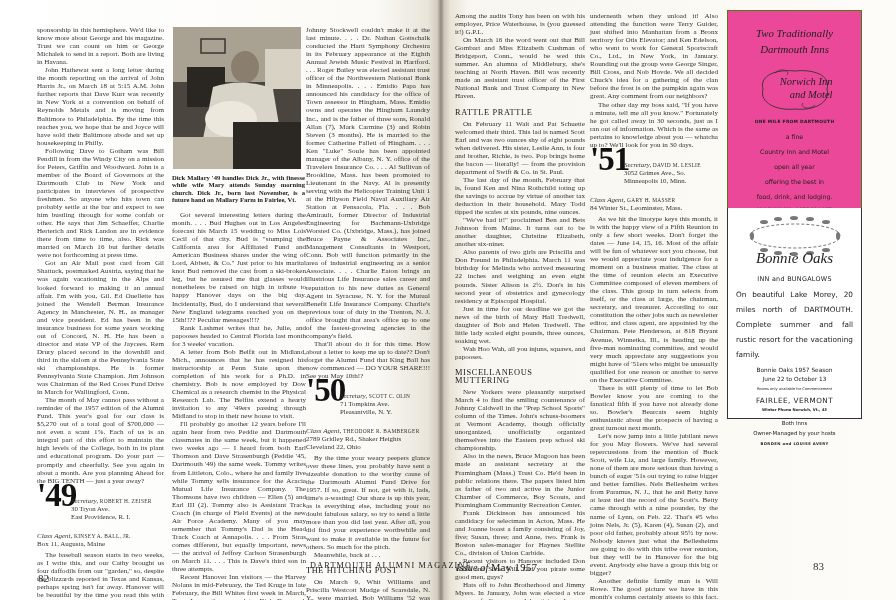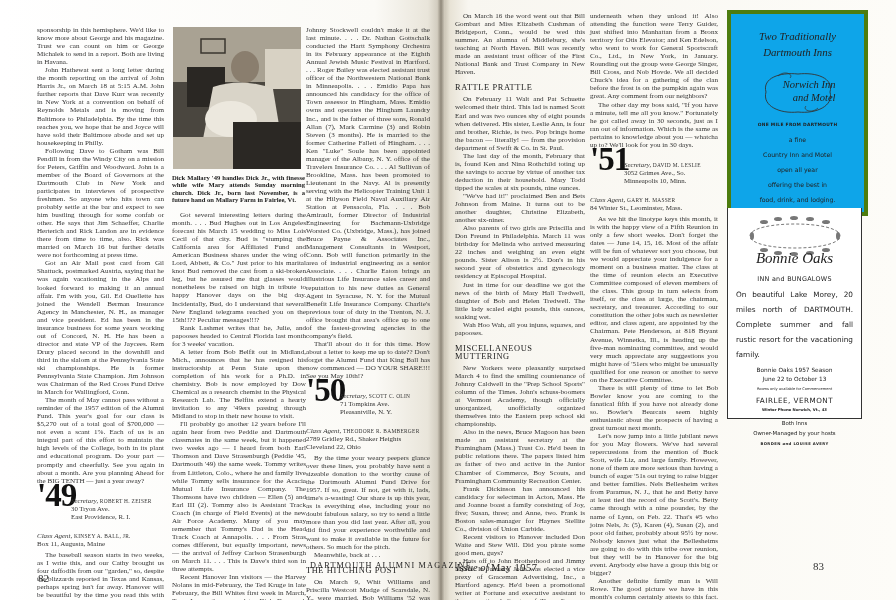--- a/index.html
+++ b/index.html
@@ -19,21 +19,21 @@
   .class-sec { position:absolute; left:34px; top:2px; font-size:6.8px; line-height:8px; color:#333; text-align:left; }
   .smallcaps { font-size:5.4px; letter-spacing:0.3px; text-transform:uppercase; }
   .agent { font-size:7px; line-height:8px; margin-bottom:3px; text-indent:0 !important; text-align:left; }
   .photo { position:absolute; left:173px; top:27px; width:128px; height:142px; overflow:hidden;
            background:radial-gradient(ellipse at 58% 40%, #cfc8b9 0%, #8b8273 30%, #3d3a35 65%, #191817 100%); }
   .caption { position:absolute; left:172px; top:174px; width:133px; font-size:6.6px; line-height:7.4px; font-weight:bold; color:#222; text-align:justify; }
   .folio { position:absolute; font-size:11px; color:#333; }
   .footer { position:absolute; font-size:8.2px; letter-spacing:1.2px; color:#222; }
   .issue { position:absolute; font-size:10.5px; font-style:italic; color:#222; }
   .issue .sc { font-style:normal; letter-spacing:0.5px; }
-  .ad-box { position:absolute; left:727px; top:10px; width:133px; height:198px; border:4px solid #4d7c0f; background:#0ea5e9; }
+  .ad-box { position:absolute; left:727px; top:10px; width:133px; height:198px; border:1px solid #4d7c0f; background:#ec4899; }
   .ad-inner { text-align:center; font-family:"DejaVu Sans", sans-serif; color:#222; }
   .ad-title { font-family:"Liberation Serif", serif; font-style:italic; font-size:10.8px; line-height:16px; margin-top:14px; color:#222; }
   .ad-logo1 { margin:8px auto 0; width:76px; height:48px; position:relative; }
   .ad-small { font-size:4.4px; font-weight:bold; letter-spacing:0.3px; margin-top:6px; }
   .ad-body { font-size:6.2px; line-height:15px; margin-top:5px; }
   .ad-place { font-size:5.8px; font-weight:bold; letter-spacing:0.4px; margin-top:3px; }
   .aaa { width:20px; height:10px; border:1.5px solid #333; border-radius:50%; margin:5px auto 0; font-size:5px; line-height:10px; font-weight:bold; }
   .phone { font-size:3.8px; font-weight:bold; margin-top:2px; }
   .ad2-box { position:absolute; left:727px; top:208px; width:133px; height:210px; border:1px solid #333; border-top:none; background:#fff; }
   .ad-logo2 { margin:6px auto 0; width:102px; height:44px; position:relative; }
@@ -127,27 +127,28 @@
   <p>Meanwhile, back at . . .</p>
   <div class="section-head">THE HITCHING POST</div>
   <p>On March 9, Whit Williams and Priscilla Westcott Mudge of Scarsdale, N. Y., were married. Bob Williams '52 was best man for his brother and Rick Miller was on duty as an usher. At the reception we spotted the Bill Fergusons, all three of them, Bill West with his bride, and Bob and Helen Tredwell. Whit hustles advertising art for Cooper Studios in White Plains.</p>
 
 </div>
 
 <div class="folio" style="left:38px; top:560px;margin-top:12px;">82</div>
 <div class="footer" style="left:310px; top:561px;">DARTMOUTH ALUMNI MAGAZINE</div>
 
 <div class="col" id="rc1" style="left:455px; top:12px; width:130px;">
+  <p class="noind">Among the audits Tony has been on with his employer, Price Waterhouse, is (you guessed it!) G.P.L.</p>
   <p>On March 16 the word went out that Bill Gombart and Miss Elizabeth Cushman of Bridgeport, Conn., would be wed this summer. An alumna of Middlebury, she's teaching at North Haven. Bill was recently made an assistant trust officer of the First National Bank and Trust Company in New Haven.</p>
   <div class="section-head">RATTLE PRATTLE</div>
   <p>On February 11 Walt and Pat Schuette welcomed their third. This lad is named Scott Earl and was two ounces shy of eight pounds when delivered. His sister, Leslie Ann, is four and brother, Richie, is two. Pop brings home the bacon — literally! — from the provision department of Swift &amp; Co. in St. Paul.</p>
   <p>The last day of the month, February that is, found Ken and Nina Rothchild toting up the savings to accrue by virtue of another tax deduction in their household. Mary Todd tipped the scales at six pounds, nine ounces.</p>
   <p>"We've had it!" proclaimed Ben and Bets Johnson from Maine. It turns out to be another daughter, Christine Elizabeth, another six-niner.</p>
   <p>Also parents of two girls are Priscilla and Don Freund in Philadelphia. March 11 was birthday for Melinda who arrived measuring 22 inches and weighing an even eight pounds. Sister Alison is 2½. Don's in his second year of obstetrics and gynecology residency at Episcopal Hospital.</p>
-  <p>Just in time for our deadline we got the news of the birth of Mary Hall Tredwell, daughter of Bob and Helen Tredwell. The little lady scaled eight pounds, this ounces, soaking wet.</p>
+  <p>Just in time for our deadline we got the news of the birth of Mary Hall Tredwell, daughter of Bob and Helen Tredwell. The little lady scaled eight pounds, three ounces, soaking wet.</p>
   <p>Wah Hoo Wah, all you injuns, squaws, and papooses.</p>
   <div class="section-head">MISCELLANEOUS MUTTERING</div>
   <p>New Yorkers were pleasantly surprised March 4 to find the smiling countenance of Johnny Caldwell in the "Prep School Sports" column of the Times. John's schuss-boomers at Vermont Academy, though officially unorganized, unofficially organized themselves into the Eastern prep school ski championship.</p>
   <p>Also in the news, Bruce Magoon has been made an assistant secretary at the Framingham (Mass.) Trust Co. He'd been in public relations there. The papers listed him as father of two and active in the Junior Chamber of Commerce, Boy Scouts, and Framingham Community Recreation Center.</p>
   <p>Frank Dickinson has announced his candidacy for selectman in Acton, Mass. He and Joanne boast a family consisting of Joy, five; Susan, three; and Anne, two. Frank is Boston sales-manager for Haynes Stellite Co., division of Union Carbide.</p>
   <p>Recent visitors to Hanover included Don Waite and Stew Will. Did you pirate some good men, guys?</p>
   <p>Hats off to John Brotherhood and Jimmy Myers. In January, John was elected a vice prexy of Graceman Advertising, Inc., a Hartford agency. He'd been a promotional writer at Fortune and executive assistant to the promotional director of Time. Jim was made assistant to the director of accounting at Campbell Soup's general office, Camden, N. J.</p>
 
 </div>
 

